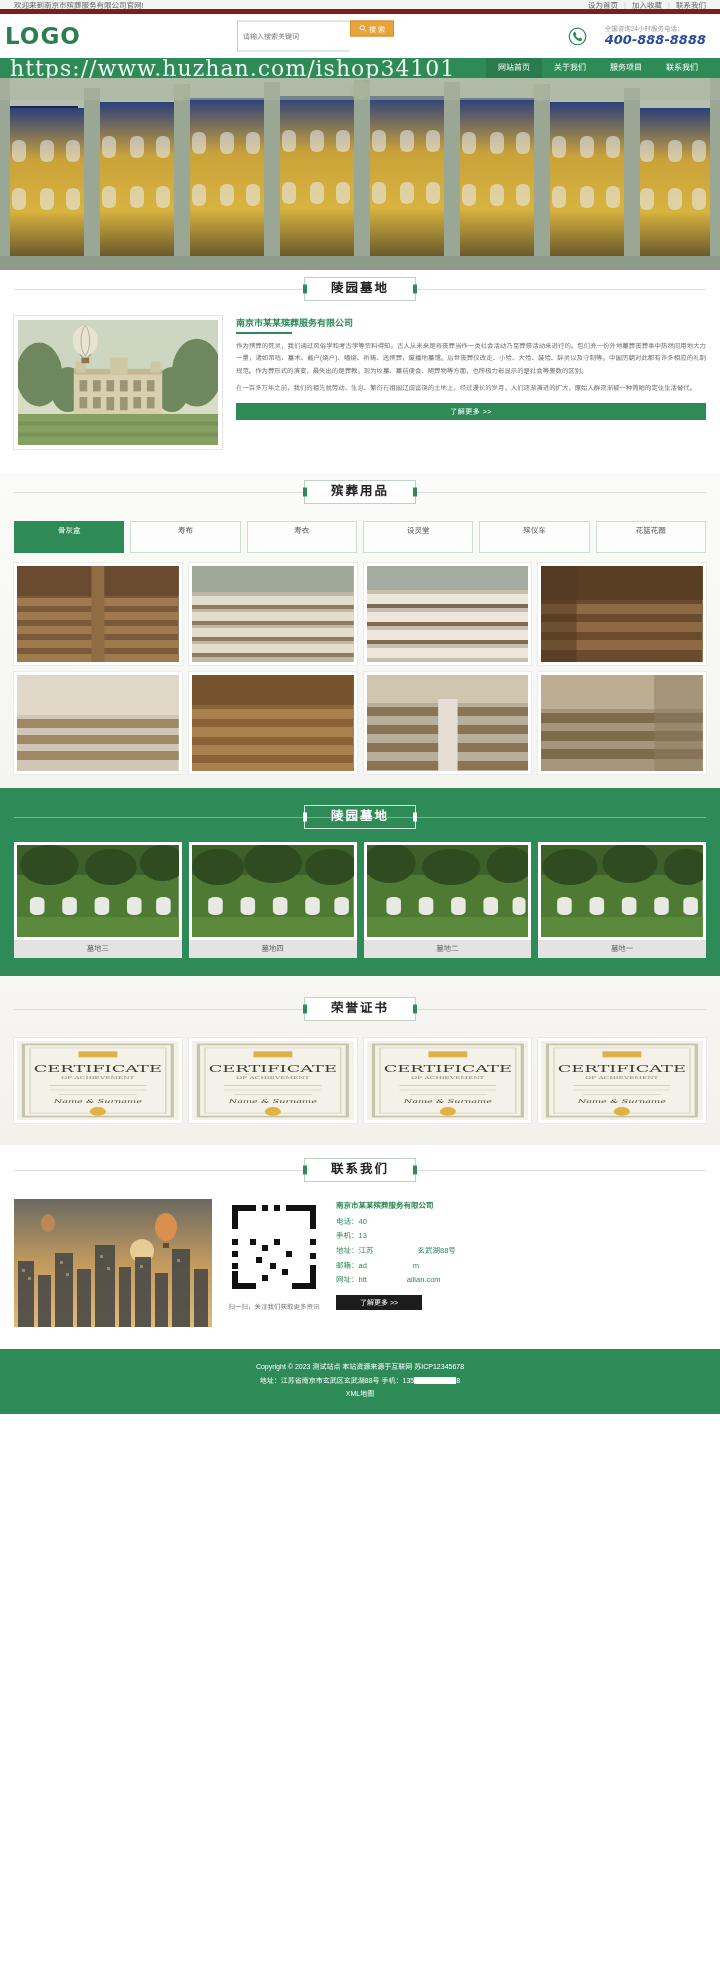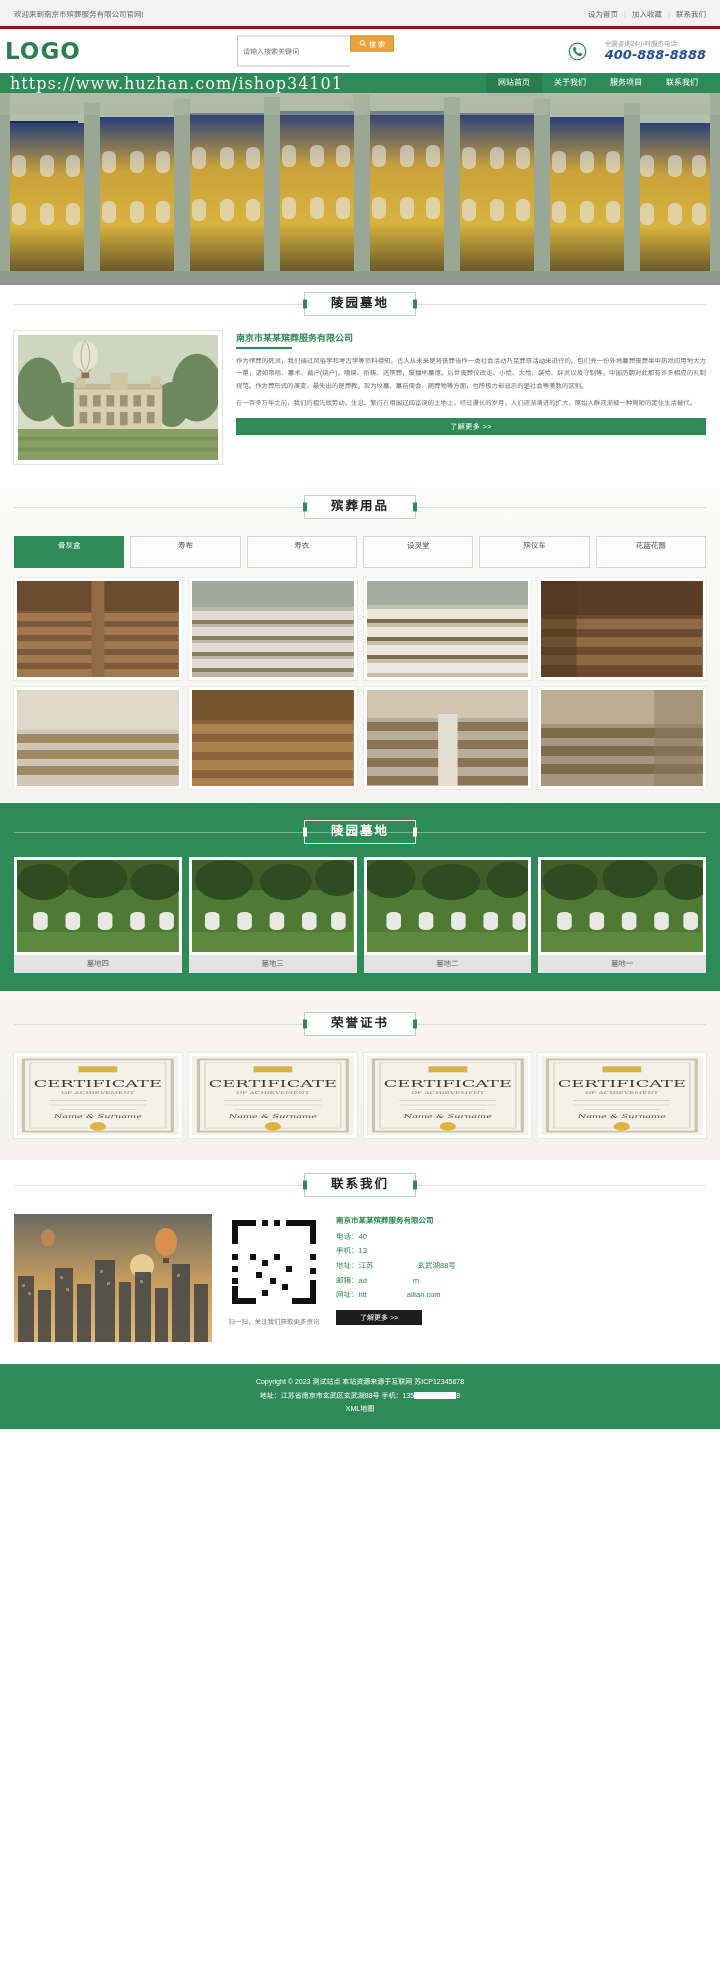--- a/index.html
+++ b/index.html
@@ -9,21 +9,21 @@
     font-family:"Liberation Sans","DejaVu Sans",sans-serif;
     background:#ffffff;
     color:#333;
     font-size:9px;
     -webkit-font-smoothing:antialiased;
   }
   .wrap { width:720px; margin:0 auto; position:relative; }
 
   
   .topbar {
-    height:29px; background:#f3f3f3; border-bottom:3px solid #7f1d1d;
+    height:14px; background:#f3f3f3; border-bottom:5px solid #7f1d1d;
     display:flex; align-items:center; justify-content:space-between;
     padding:0 14px; font-size:7.5px; color:#666;
   }
   .topbar-links { display:flex; align-items:center; gap:6px; }
   .topbar-links a { color:#666; text-decoration:none; }
   .topbar-sep { color:#cfcfcf; }
 
   
   .header {
     height:44px; display:flex; align-items:center;
@@ -68,21 +68,21 @@
   }
   .nav-items { display:flex; align-items:center; }
   .nav-items a {
     color:#fff; text-decoration:none; font-size:8px; padding:0 12px;
     line-height:20px; display:block;
   }
   .nav-items a.active { background:rgba(0,0,0,0.10); }
   .watermark {
     position:absolute; left:10px; top:50%; transform:translateY(-50%);
     color:rgba(255,255,255,0.92); font-family:"DejaVu Serif",serif;
-    font-size:16px; white-space:nowrap; letter-spacing:1px;
+    font-size:22px; white-space:nowrap; letter-spacing:1px;
     pointer-events:none; z-index:5;
   }
 
   
   .banner { width:720px; height:192px; position:relative; overflow:hidden; background:#3a4a3c; }
   .banner svg { display:block; width:720px; height:192px; }
 
   
   .sec-title { position:relative; height:38px; margin:0 14px; display:flex; align-items:center; justify-content:center; }
   .sec-title .rule { position:absolute; left:0; right:0; top:50%; height:1px; background:#dedede; }
@@ -558,57 +558,57 @@
         <div class="box">陵园墓地</div>
       </div>
 
       <div class="grid4" style="margin-top:6px;">
         <div class="ccard">
           <span class="ph">
             <svg viewBox="0 0 100 92" preserveAspectRatio="none">
                 <rect width="100" height="92" fill="#4f7a34"></rect>
                 <rect width="100" height="30" fill="#3d5f2a"></rect>
                 <g fill="#2f4b20">
+                  <ellipse cx="20" cy="20" rx="18" ry="20"></ellipse>
+                  <ellipse cx="58" cy="22" rx="16" ry="18"></ellipse>
+                  <ellipse cx="90" cy="18" rx="14" ry="18"></ellipse>
+                </g>
+                <g fill="#e9e9e3">
+                  <rect x="8" y="52" width="9" height="18" rx="4"></rect>
+                  <rect x="28" y="52" width="9" height="18" rx="4"></rect>
+                  <rect x="48" y="52" width="9" height="18" rx="4"></rect>
+                  <rect x="68" y="52" width="9" height="18" rx="4"></rect>
+                  <rect x="86" y="52" width="9" height="18" rx="4"></rect>
+                </g>
+                <rect y="72" width="100" height="20" fill="#5c8a3c"></rect>
+              </svg>
+          </span>
+          <div class="cap">墓地三</div>
+        </div>
+        <div class="ccard">
+          <span class="ph">
+            <svg viewBox="0 0 100 92" preserveAspectRatio="none">
+                <rect width="100" height="92" fill="#4f7a34"></rect>
+                <rect width="100" height="30" fill="#3d5f2a"></rect>
+                <g fill="#2f4b20">
                   <ellipse cx="16" cy="22" rx="16" ry="18"></ellipse>
                   <ellipse cx="50" cy="18" rx="18" ry="20"></ellipse>
                   <ellipse cx="86" cy="22" rx="16" ry="18"></ellipse>
                 </g>
                 <g fill="#e9e9e3">
                   <rect x="10" y="52" width="9" height="18" rx="4"></rect>
                   <rect x="30" y="52" width="9" height="18" rx="4"></rect>
                   <rect x="50" y="52" width="9" height="18" rx="4"></rect>
                   <rect x="70" y="52" width="9" height="18" rx="4"></rect>
                   <rect x="88" y="52" width="9" height="18" rx="4"></rect>
                 </g>
                 <rect y="72" width="100" height="20" fill="#5c8a3c"></rect>
               </svg>
           </span>
           <div class="cap">墓地四</div>
-        </div>
-        <div class="ccard">
-          <span class="ph">
-            <svg viewBox="0 0 100 92" preserveAspectRatio="none">
-                <rect width="100" height="92" fill="#4f7a34"></rect>
-                <rect width="100" height="30" fill="#3d5f2a"></rect>
-                <g fill="#2f4b20">
-                  <ellipse cx="20" cy="20" rx="18" ry="20"></ellipse>
-                  <ellipse cx="58" cy="22" rx="16" ry="18"></ellipse>
-                  <ellipse cx="90" cy="18" rx="14" ry="18"></ellipse>
-                </g>
-                <g fill="#e9e9e3">
-                  <rect x="8" y="52" width="9" height="18" rx="4"></rect>
-                  <rect x="28" y="52" width="9" height="18" rx="4"></rect>
-                  <rect x="48" y="52" width="9" height="18" rx="4"></rect>
-                  <rect x="68" y="52" width="9" height="18" rx="4"></rect>
-                  <rect x="86" y="52" width="9" height="18" rx="4"></rect>
-                </g>
-                <rect y="72" width="100" height="20" fill="#5c8a3c"></rect>
-              </svg>
-          </span>
-          <div class="cap">墓地三</div>
         </div>
         <div class="ccard">
           <span class="ph">
             <svg viewBox="0 0 100 92" preserveAspectRatio="none">
                 <rect width="100" height="92" fill="#4f7a34"></rect>
                 <rect width="100" height="30" fill="#3d5f2a"></rect>
                 <g fill="#2f4b20">
                   <ellipse cx="14" cy="18" rx="16" ry="20"></ellipse>
                   <ellipse cx="52" cy="22" rx="18" ry="18"></ellipse>
                   <ellipse cx="88" cy="20" rx="14" ry="18"></ellipse>

